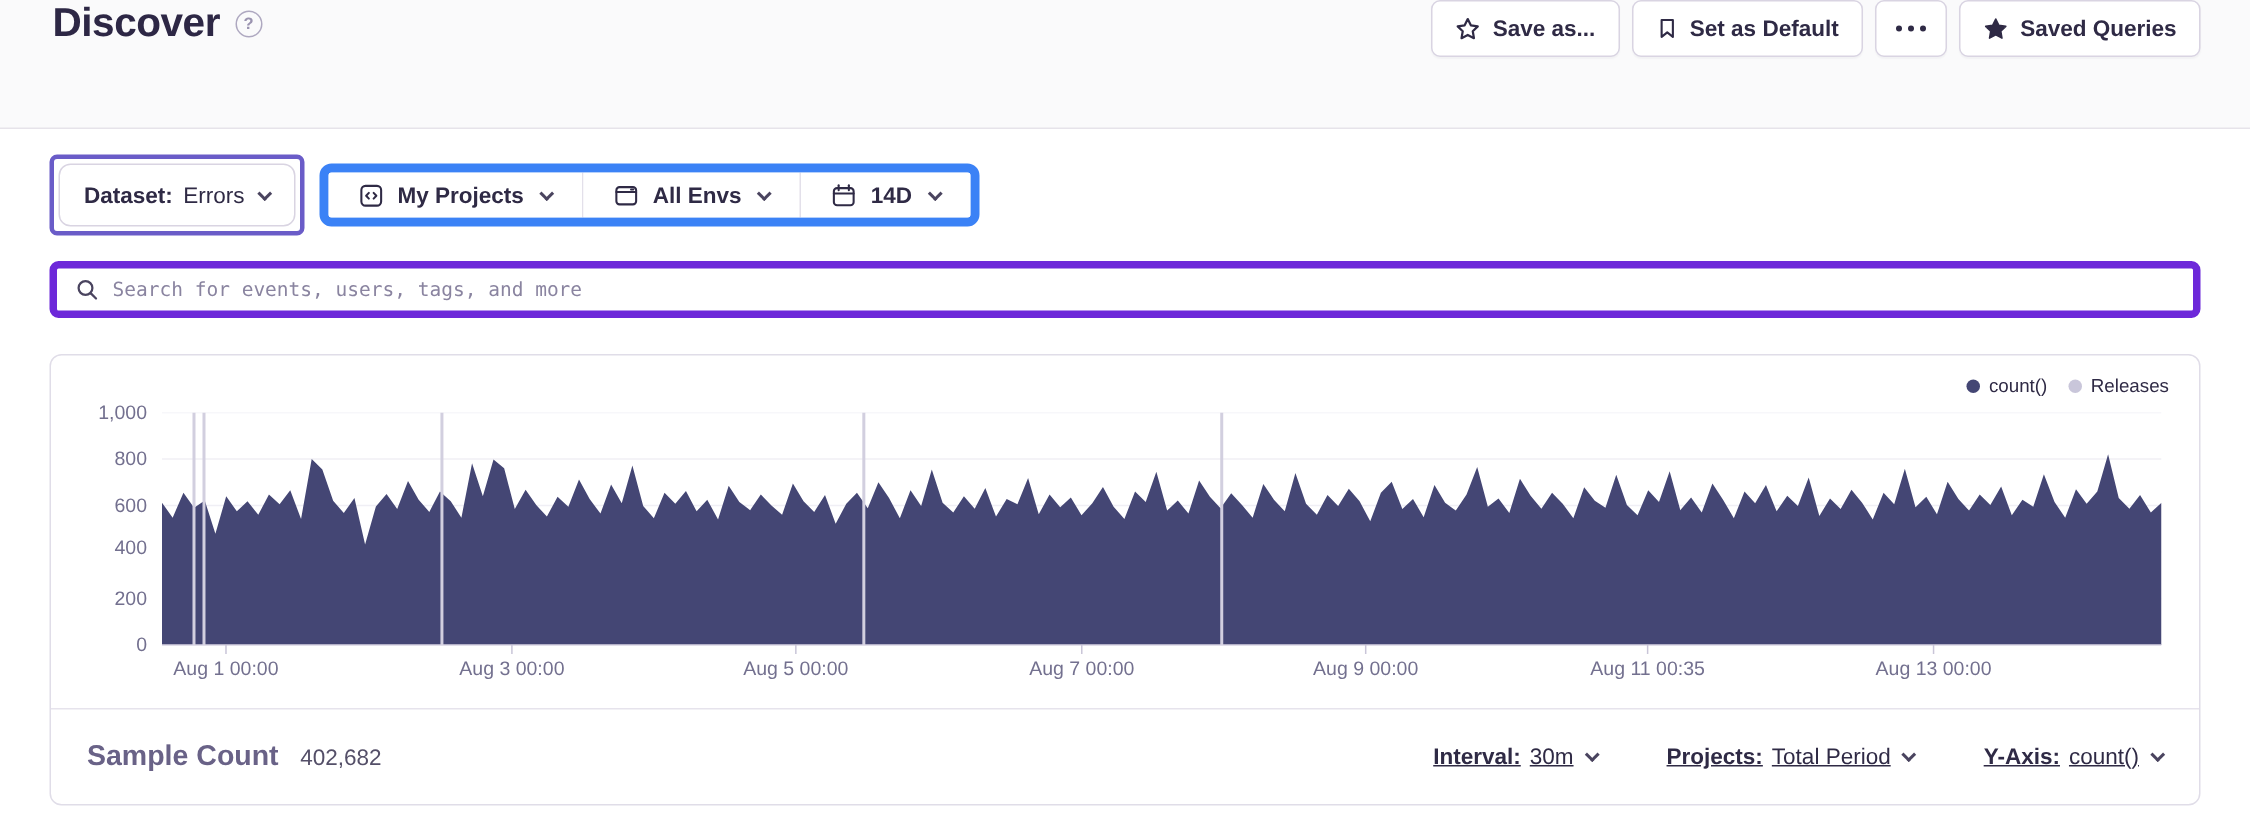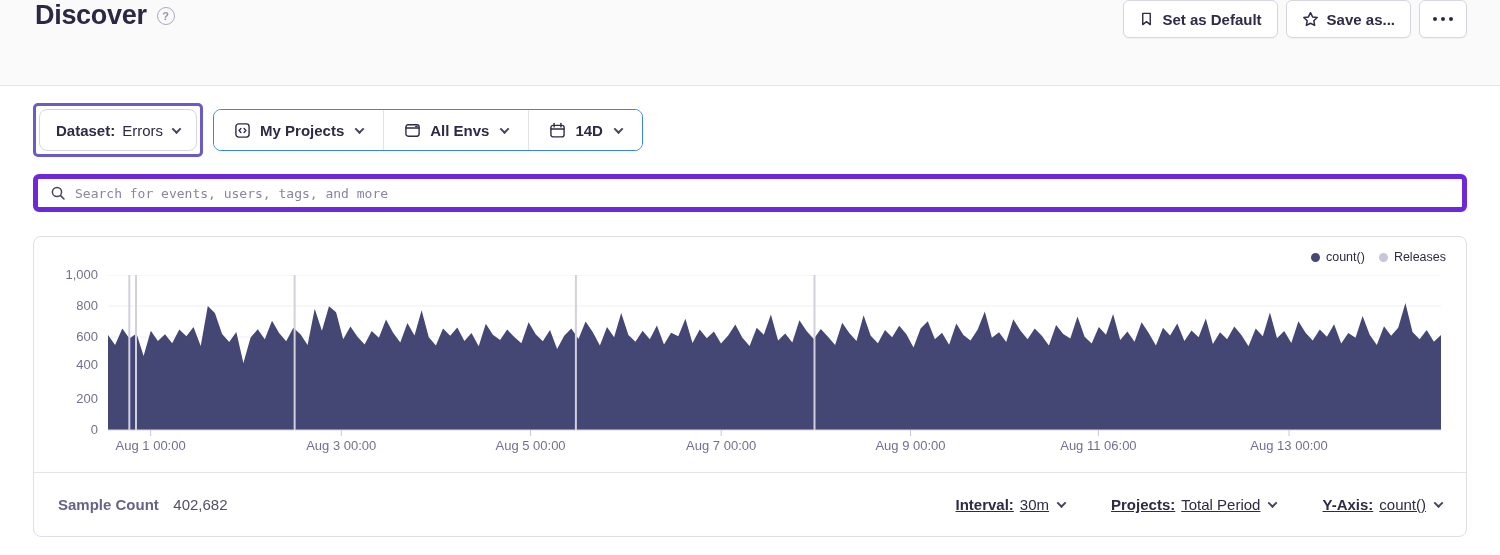--- a/index.html
+++ b/index.html
@@ -17,21 +17,21 @@
   .dotrow i { width:4px; height:4px; border-radius:50%; background:#2f2a45; }
 
   
   .content { padding:0 33px; }
 
   .filters { display:flex; align-items:center; gap:10px; margin-top:17px; }
   .focus-ring { border:3px solid #6a5cc8; border-radius:5px; padding:3px; }
   .filter-btn { height:42px; border-radius:8px; padding:0 16px; font-size:15px; gap:7px; box-shadow:none; }
   .filter-btn .lbl-bold { font-weight:700; }
   .filter-btn .lbl-reg { font-weight:400; }
-  .segmented { display:flex; align-items:stretch; height:42px; background:#fff; border:1px solid #3b82f6; border-radius:8px; overflow:hidden; }
+  .segmented { display:flex; align-items:stretch; height:42px; background:#fff; border:6px solid #3b82f6; border-radius:8px; overflow:hidden; }
   .seg-btn { display:flex; align-items:center; gap:9px; background:#fff; border:none; padding:0 20px; font-family:"Liberation Sans",sans-serif; font-size:15px; font-weight:700; color:#2f2a45; cursor:pointer; }
   .vdiv { width:1px; background:#e3e0ea; margin:0; }
 
   .chev { display:inline-block; width:7px; height:7px; border-right:2px solid #4a445f; border-bottom:2px solid #4a445f; transform:rotate(45deg) translate(-1px,-1px); margin-left:3px; }
 
   .searchbar { margin-top:17px; height:38px; border:5px solid #6d28d9; border-radius:6px; background:#fff; display:flex; align-items:center; padding:0 12px; gap:9px; }
   .searchbar input { border:none; outline:none; flex:1; font-family:"DejaVu Sans Mono", monospace; font-size:13px; color:#3e3951; background:transparent; }
   .searchbar input::placeholder { color:#8a84a0; }
 
   
@@ -39,54 +39,60 @@
   .chart-area { position:relative; height:235px; }
   .legend { position:absolute; top:13px; right:20px; display:flex; align-items:center; gap:14px; }
   .legend-item { display:flex; align-items:center; gap:6px; cursor:pointer; }
   .legend-dot { width:9px; height:9px; border-radius:50%; }
   .legend-label { font-size:12.5px; color:#2f2a45; }
   .plot { position:absolute; left:74px; top:38px; }
   .ylabel { position:absolute; font-size:13px; color:#73708f; width:64px; text-align:right; left:0; }
   .xlabel { position:absolute; font-size:13px; color:#73708f; top:201px; transform:translateX(-50%); white-space:nowrap; }
 
   .panel-footer { border-top:1px solid #e6e3ec; height:64px; display:flex; align-items:center; justify-content:space-between; padding:0 24px; }
-  .sc-label { font-size:15px; font-weight:700; color:#696287; margin-right:10px; }
+  .sc-label { font-size:19px; font-weight:700; color:#696287; margin-right:10px; }
   .sc-value { font-size:15px; color:#544f68; }
   .footer-controls { display:flex; align-items:center; gap:46px; }
   .fc { display:flex; align-items:center; gap:6px; background:none; border:none; font-family:"Liberation Sans",sans-serif; font-size:15px; cursor:pointer; color:#2f2a45;text-decoration:underline; }
   .fc .fc-label { font-weight:700; }
   .fc .fc-value { font-weight:400; }
 </style>
 </head>
 <body>
 
 <div class="header">
   <div class="title-wrap">
     <div class="page-title">Discover</div>
     <div class="help">?</div>
   </div>
   <div class="toolbar">
     <button class="btn">
+      <svg width="17" height="17" viewBox="0 0 16 16" fill="none" stroke="#2f2a45" stroke-width="1.4" stroke-linejoin="round">
+          <path d="M8 1.6l1.95 3.95 4.35.63-3.15 3.07.74 4.34L8 11.54l-3.89 2.05.74-4.34L1.7 6.18l4.35-.63z"></path>
+        </svg>
+      <span>Save as...</span>
+    </button>
+    <button class="btn">
       <svg width="15" height="16" viewBox="0 0 16 16" fill="none" stroke="#2f2a45" stroke-width="1.5" stroke-linejoin="round">
           <path d="M4 2h8v12l-4-3.2L4 14z"></path>
         </svg>
       <span>Set as Default</span>
-    </button>
-    <button class="btn">
-      <svg width="17" height="17" viewBox="0 0 16 16" fill="none" stroke="#2f2a45" stroke-width="1.4" stroke-linejoin="round">
-          <path d="M8 1.6l1.95 3.95 4.35.63-3.15 3.07.74 4.34L8 11.54l-3.89 2.05.74-4.34L1.7 6.18l4.35-.63z"></path>
-        </svg>
-      <span>Save as...</span>
     </button>
     <button class="btn" style="padding:0 13px;">
       <span class="dotrow">
           <i></i>
           <i></i>
           <i></i>
         </span>
+    </button>
+    <button class="btn">
+      <svg width="17" height="17" viewBox="0 0 16 16" fill="#2f2a45" stroke="#2f2a45" stroke-width="1" stroke-linejoin="round">
+          <path d="M8 1.6l1.95 3.95 4.35.63-3.15 3.07.74 4.34L8 11.54l-3.89 2.05.74-4.34L1.7 6.18l4.35-.63z"></path>
+        </svg>
+      <span>Saved Queries</span>
     </button>
   </div>
 </div>
 
 <div class="content">
 
   <div class="filters">
     <div class="focus-ring">
       <button class="btn filter-btn">
         <span class="lbl-bold">Dataset:</span>
@@ -177,21 +183,21 @@
           <line x1="802.466" y1="155" x2="802.466" y2="161" stroke="#c9c5d8" stroke-width="1"></line>
           <line x1="990.419" y1="155" x2="990.419" y2="161" stroke="#c9c5d8" stroke-width="1"></line>
           <line x1="1181.0379999999998" y1="155" x2="1181.0379999999998" y2="161" stroke="#c9c5d8" stroke-width="1"></line>
         </svg>
       <div id="xlabels">
           <div class="xlabel" style="left: 116.656px;">Aug 1 00:00</div>
           <div class="xlabel" style="left: 307.275px;">Aug 3 00:00</div>
           <div class="xlabel" style="left: 496.561px;">Aug 5 00:00</div>
           <div class="xlabel" style="left: 687.18px;">Aug 7 00:00</div>
           <div class="xlabel" style="left: 876.466px;">Aug 9 00:00</div>
-          <div class="xlabel" style="left: 1064.42px;">Aug 11 06:00</div>
+          <div class="xlabel" style="left: 1064.42px;">Aug 11 00:35</div>
           <div class="xlabel" style="left: 1255.04px;">Aug 13 00:00</div>
         </div>
     </div>
     <div class="panel-footer">
       <div>
         <span class="sc-label">Sample Count</span>
         <span class="sc-value">402,682</span>
       </div>
       <div class="footer-controls">
         <button class="fc">

